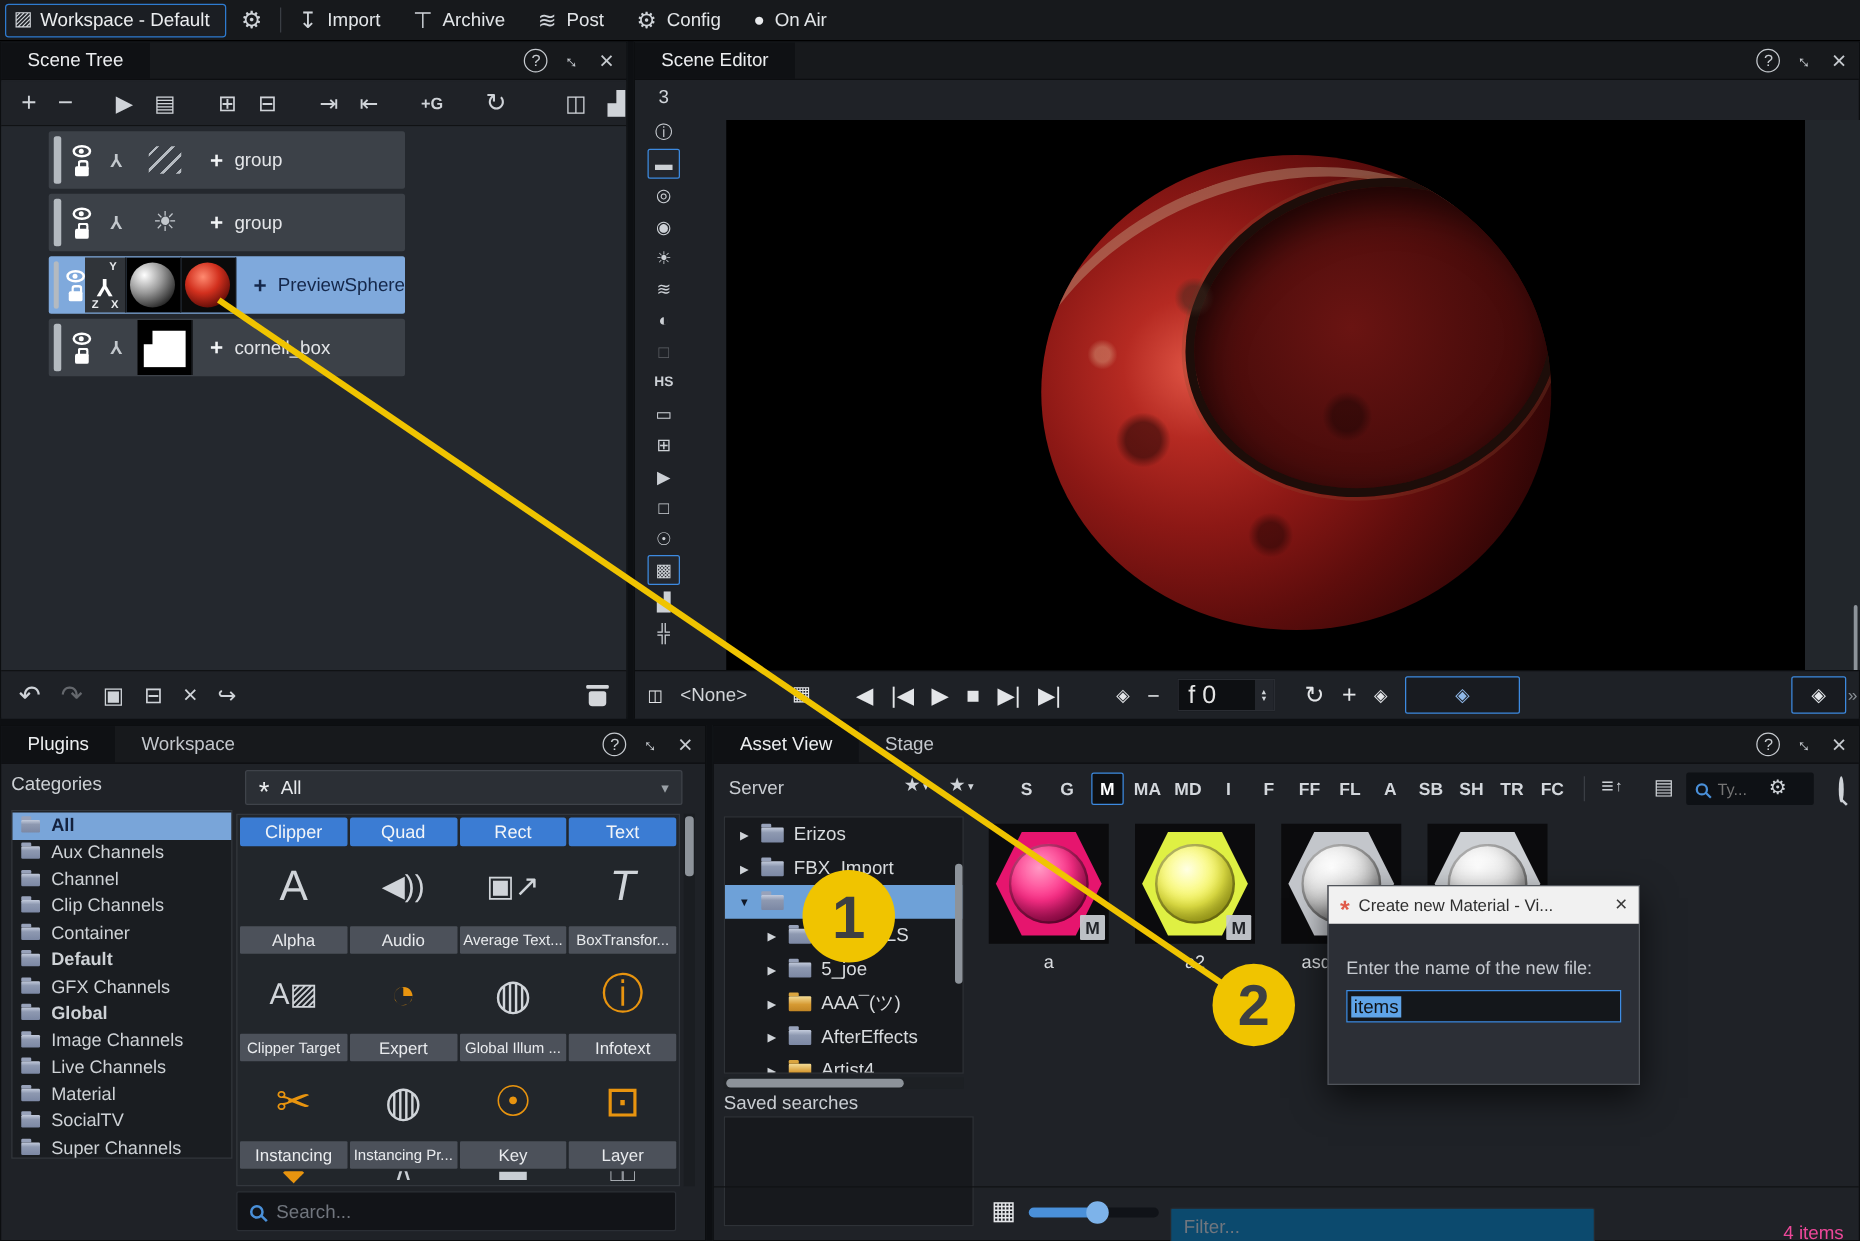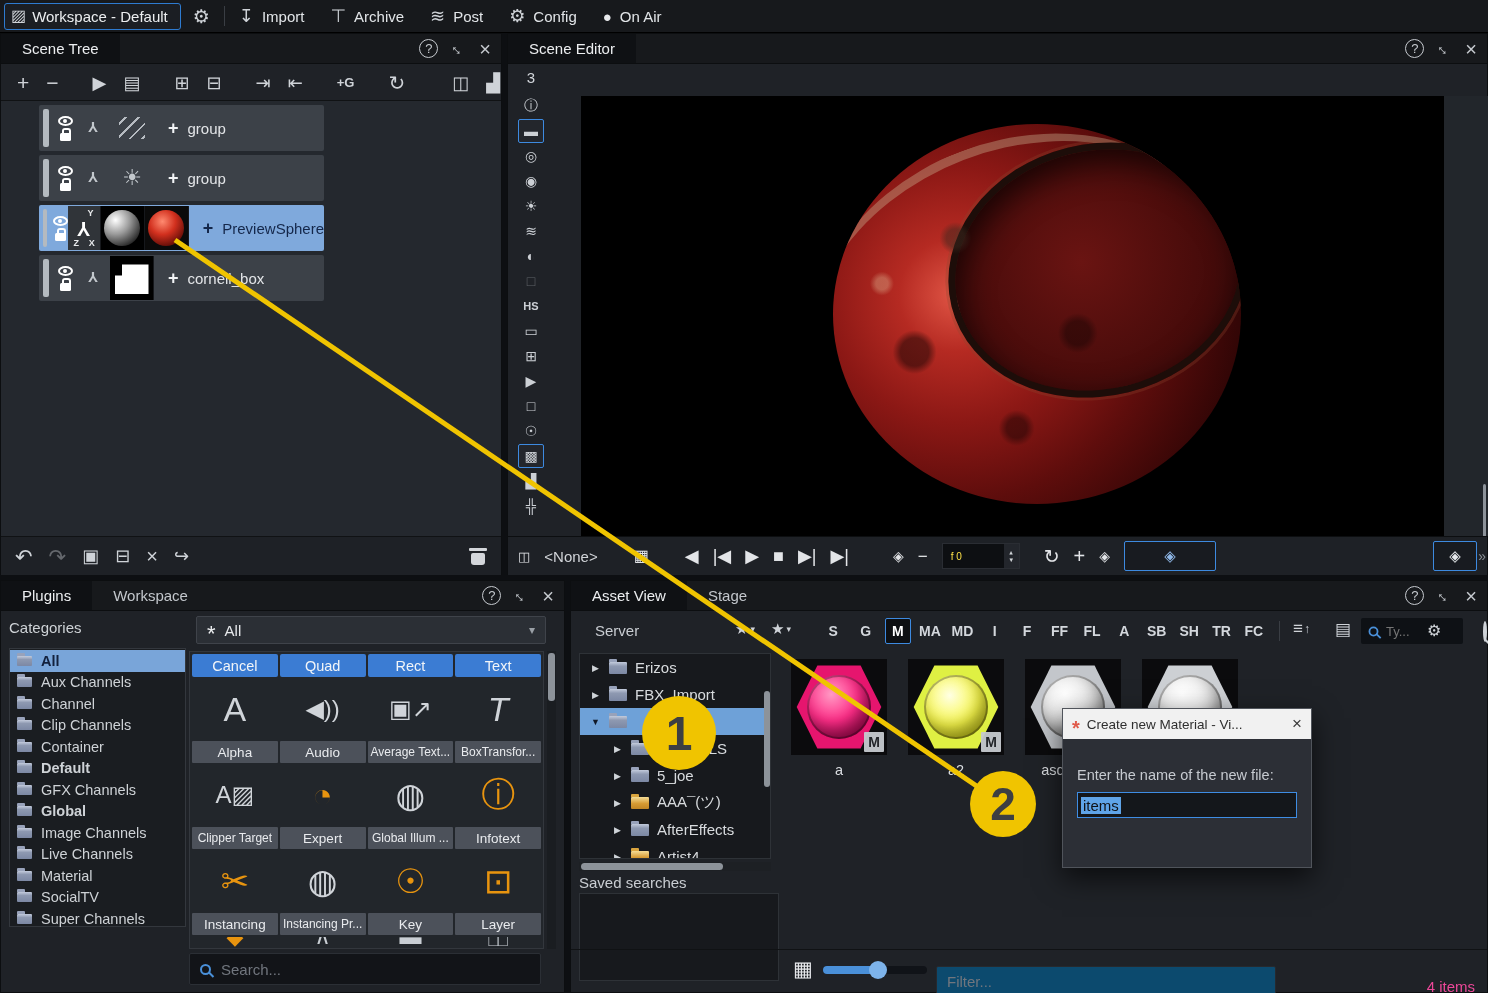--- a/index.html
+++ b/index.html
@@ -79,21 +79,21 @@
 .hex{position:absolute;inset:3px;clip-path:polygon(26% 4%,74% 4%,97% 50%,74% 96%,26% 96%,3% 50%)}
 .hexball{position:absolute;inset:13px;border-radius:50%;box-shadow:inset -6px -10px 16px rgba(0,0,0,.38),inset 0 0 0 2px rgba(0,0,0,.28)}
 .badge{position:absolute;right:3px;bottom:3px;width:20px;height:20px;background:#c6cacf;color:#23262b;font-weight:bold;font-size:14px;display:flex;align-items:center;justify-content:center;border-radius:1px;opacity:.95}
 .tname{position:absolute;width:96px;text-align:center;font-size:14.5px;color:#dadde1}
 .inputbox{background:#121418;border:1px solid #2b2f35;border-radius:2px;display:flex;align-items:center;gap:10px;padding:0 10px}
 .inputbox input{background:transparent;border:none;outline:none;color:#c6cad0;font-size:15px;width:100%}
 .inputbox input::placeholder{color:#71767e}
 
 .tico{font-size:18px;color:#e3e5e8;line-height:1;white-space:nowrap}
 .framebox{width:78px;height:26px;background:#0d0f12;border:1px solid #2a2d33;display:flex;align-items:center}
-.framebox .fv{flex:1;padding-left:8px;font-size:10px;color:#fde047}
+.framebox .fv{flex:1;padding-left:8px;font-size:20px;color:#e5e5e5}
 .framebox .sp{width:15px;height:100%;background:#23262c;display:flex;flex-direction:column;align-items:center;justify-content:center;font-size:6px;color:#d0d4d8;gap:1px}
 .keybtn{height:30px;border:1px solid #3d8ae0;background:#181b20;border-radius:2px;display:flex;align-items:center;justify-content:center;color:#8fb8e8;font-size:15px}
 
 .dlg{position:absolute;left:1062px;top:708px;width:250px;height:160px;z-index:40;box-shadow:0 10px 26px rgba(0,0,0,.65);border:1px solid #50545b;background:#2c2f36}
 .dlg .tbar{height:30px;background:#f1f1f1;display:flex;align-items:center;padding:0 9px;gap:7px}
 .dlg .tbar .ttl{flex:1;font-size:13.5px;color:#2f2f2f;white-space:nowrap;overflow:hidden}
 .sphere{position:absolute;left:252px;top:28px;width:408px;height:380px;border-radius:50%;overflow:hidden;background:radial-gradient(circle at 30% 45%,#e05545 0%,#b52a22 16%,#8c1815 36%,#5e0d0c 58%,#340606 80%,#1c0303 96%)}
 .sphere::after{content:"";position:absolute;inset:0;background:
  radial-gradient(circle at 20% 60%,rgba(0,0,0,.45) 0 14px,transparent 22px),
  radial-gradient(circle at 45% 80%,rgba(0,0,0,.4) 0 10px,transparent 18px),
@@ -386,21 +386,21 @@
         <span class="i-folder smf"></span>
         <span>SocialTV</span>
       </div>
     <div class="cat">
         <span class="i-folder smf"></span>
         <span>Super Channels</span>
       </div>
   </div>
 
   <div class="abs pgrid" style="left:188px;top:70px;width:355px;height:298px;background:#22262b;border:1px solid #33373d;overflow:hidden">
-    <div class="pbtn">Cancel</div>
+    <div class="pbtn">Clipper</div>
     <div class="pbtn">Quad</div>
     <div class="pbtn">Rect</div>
     <div class="pbtn">Text</div>
     <div class="picell">A</div>
     <div class="picell" style="font-size:24px">◀))</div>
     <div class="picell" style="font-size:24px">▣↗</div>
     <div class="picell" style="font-style:italic">T</div>
     <div class="chip">Alpha</div>
     <div class="chip">Audio</div>
     <div class="chip sm">Average Text...</div>
@@ -439,21 +439,21 @@
   <div class="phead">
     <div class="tab on">Asset View</div>
     <div class="tab">Stage</div>
     <div class="hicons">
       <span class="i-help">?</span>
       <span class="i-max">↔</span>
       <span class="i-close">×</span>
     </div>
   </div>
 
-  <div class="abs" style="left:16px;top:30px;width:740px;height:40px">
+  <div class="abs" style="left:4px;top:30px;width:740px;height:40px">
     <span class="abs" style="left:8px;top:11px;font-size:15px;color:#c9cdd2">Server</span>
     <span class="abs flex" style="left:148px;top:10px;gap:2px">
         <span class="ico" style="font-size:15px">★</span>
         <span style="font-size:9px;color:#cfd3d8">▾</span>
       </span>
     <span class="abs flex" style="left:184px;top:10px;gap:2px">
         <span class="ico" style="font-size:15px">★</span>
         <span style="font-size:9px;color:#cfd3d8">▾</span>
       </span>
     <div class="abs flex" style="left:230px;top:7px">

